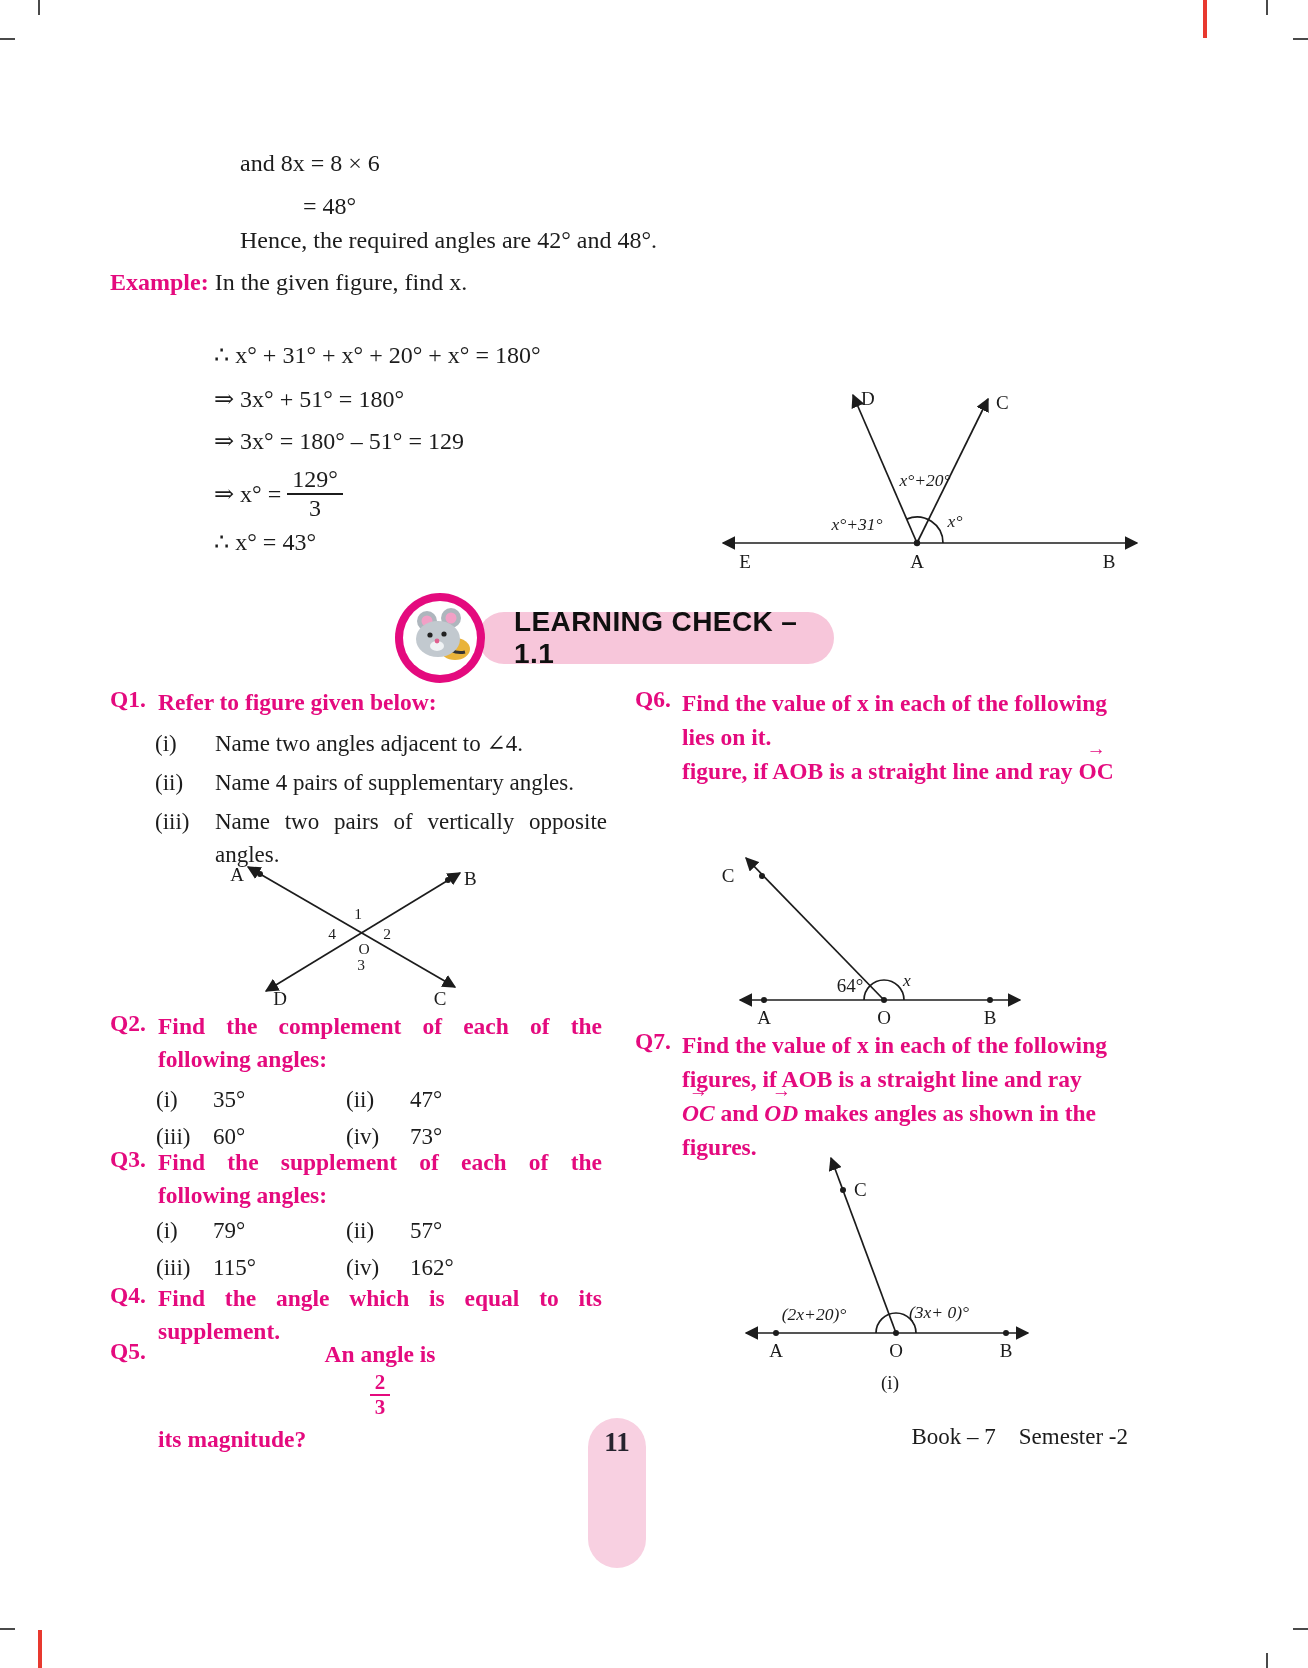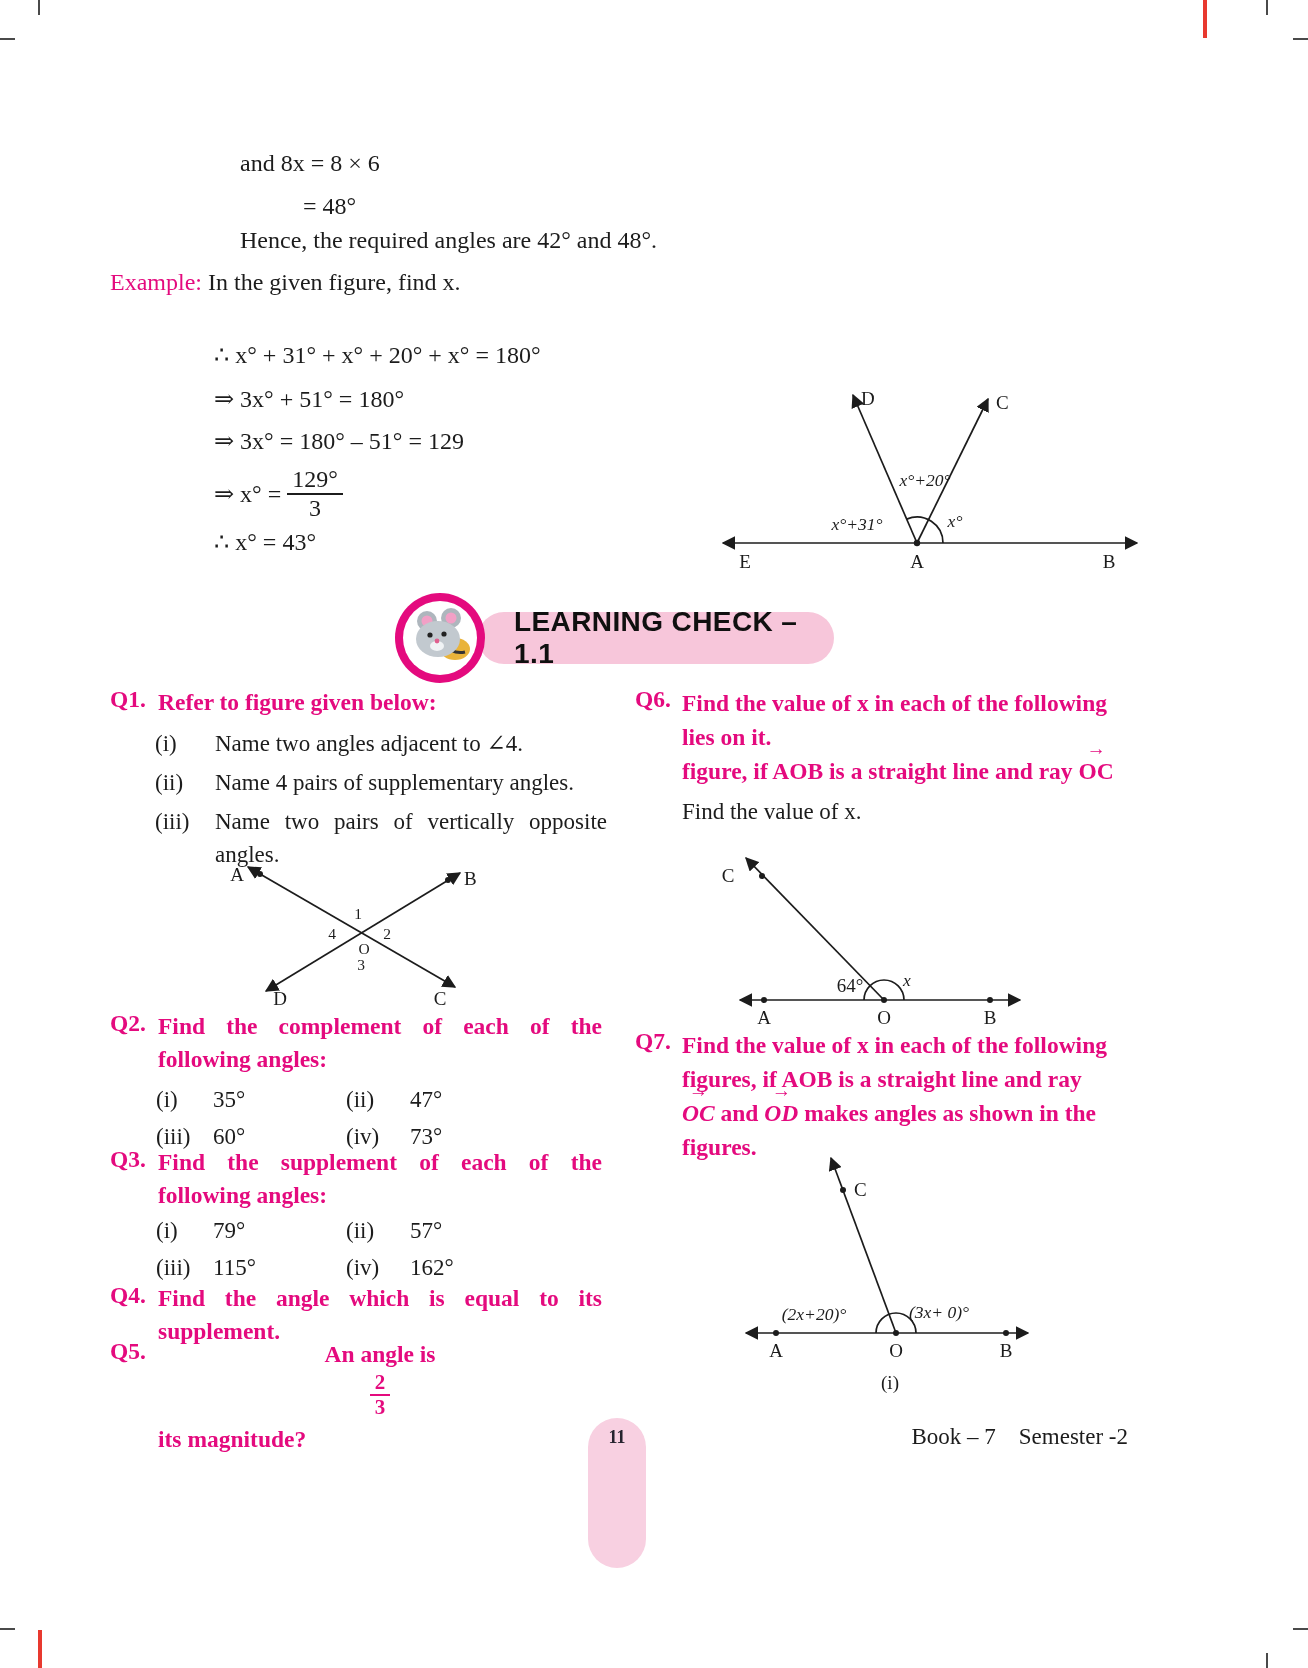--- a/index.html
+++ b/index.html
@@ -3,21 +3,21 @@
 <meta charset="utf-8">
 <style>
   :root { --accent:#e40a7e; --banner-bg:#f7c6da; --pill-bg:#f8d0e1; --crop-red:#e8392f; --ink:#1c1c1c; }
   * { margin:0; padding:0; box-sizing:border-box; }
   body { background:#ffffff; }
   .page { position:relative; width:1308px; height:1668px; background:#ffffff; overflow:hidden;
           font-family:"Liberation Serif","DejaVu Serif",serif; color:var(--ink); }
   .abs { position:absolute; }
   .math { font-size:24px; white-space:nowrap; }
   .steprow { display:flex; align-items:center; }
-  .pink { color:var(--accent); font-weight:normal; }
+  .pink { color:var(--accent); font-weight:bold; }
   .frac { display:inline-flex; flex-direction:column; align-items:center; vertical-align:middle; line-height:1.12; margin:0 6px; }
   .frac .fnum { border-bottom:2px solid var(--ink); padding:0 5px; }
   .frac.pinkfrac { font-size:21px; font-weight:bold; color:var(--accent); }
   .frac.pinkfrac .fnum { border-bottom-color:var(--accent); }
   .qnum { position:absolute; left:0; top:0; color:var(--accent); font-weight:bold; font-size:23.5px; }
   .qtitle { color:var(--accent); font-weight:bold; font-size:23.5px; line-height:1.4; }
   .headtext { margin-left:48px; }
   .nowrap { white-space:nowrap; }
   .just { text-align:justify; }
   .qpara { margin-left:47px; line-height:1.45; }
@@ -25,21 +25,21 @@
   .itemrow { display:grid; grid-template-columns:60px 1fr; font-size:23px; margin-bottom:7px; line-height:1.4; }
   .optrow { display:grid; grid-template-columns:57px 133px 64px auto; padding-left:46px; margin-top:11px; font-size:23px; }
   .subline { margin-left:47px; margin-top:11px; font-size:23px; }
   .banner { width:356px; height:52px; background:var(--banner-bg); border-radius:26px; display:flex; align-items:center;
             padding-left:36px; font-family:"Liberation Sans","DejaVu Sans",sans-serif; font-weight:bold; font-size:28px;
             letter-spacing:0.4px; color:#101010; }
   .ray { position:relative; display:inline-block; }
   .ray::after { content:"\2192"; position:absolute; left:50%; top:-0.8em; transform:translateX(-50%); font-size:0.82em; line-height:1; font-style:normal; }
   .it { font-style:italic; }
   .pill { width:58px; height:150px; background:var(--pill-bg); border-radius:30px; display:flex; justify-content:center;
-          align-items:flex-start; padding-top:9px; font-size:18px; font-weight:bold; color:#26232e; }
+          align-items:flex-start; padding-top:9px; font-size:27px; font-weight:bold; color:#26232e; }
   .bookline { font-size:23px; }
   .crop { position:absolute; background:#4a4a4a; }
   .crop.v { width:2px; height:15px; }
   .crop.h { width:15px; height:2px; }
   .crop.red { width:4px; height:38px; background:var(--crop-red); }
   .figtext text { font-family:"Liberation Serif","DejaVu Serif",serif; font-size:19px; fill:var(--ink); }
   .figtext .ang { font-style:italic; font-size:17.5px; }
   .figtext .sm { font-size:15.5px; }
   .stroke { stroke:var(--ink); stroke-width:1.7; fill:none; }
 </style>
@@ -218,21 +218,20 @@
 
   <div class="abs" style="left:635px; top:686px; width:505px;">
     <span class="qnum">Q6.</span>
     <div class="qtitle qpara">
       <div>Find the value of x in each of the following</div>
       <div>lies on it.</div>
       <div>
         <span>figure, if AOB is a straight line and ray </span><span class="ray">OC</span>
       </div>
     </div>
-    <div class="subline">Find the value of x.</div>
   </div>
 
   <svg class="abs figtext" style="left:698px; top:852px;" width="340" height="178" viewBox="0 0 340 178">
     <defs>
       <marker id="m3" viewBox="0 0 10 10" refX="9" refY="5" markerWidth="8" markerHeight="8" orient="auto-start-reverse">
         <path d="M0,0 L10,5 L0,10 z" fill="#1c1c1c"></path>
       </marker>
     </defs>
     <g class="stroke">
       <line x1="42" y1="148" x2="322" y2="148" marker-start="url(#m3)" marker-end="url(#m3)"></line>

